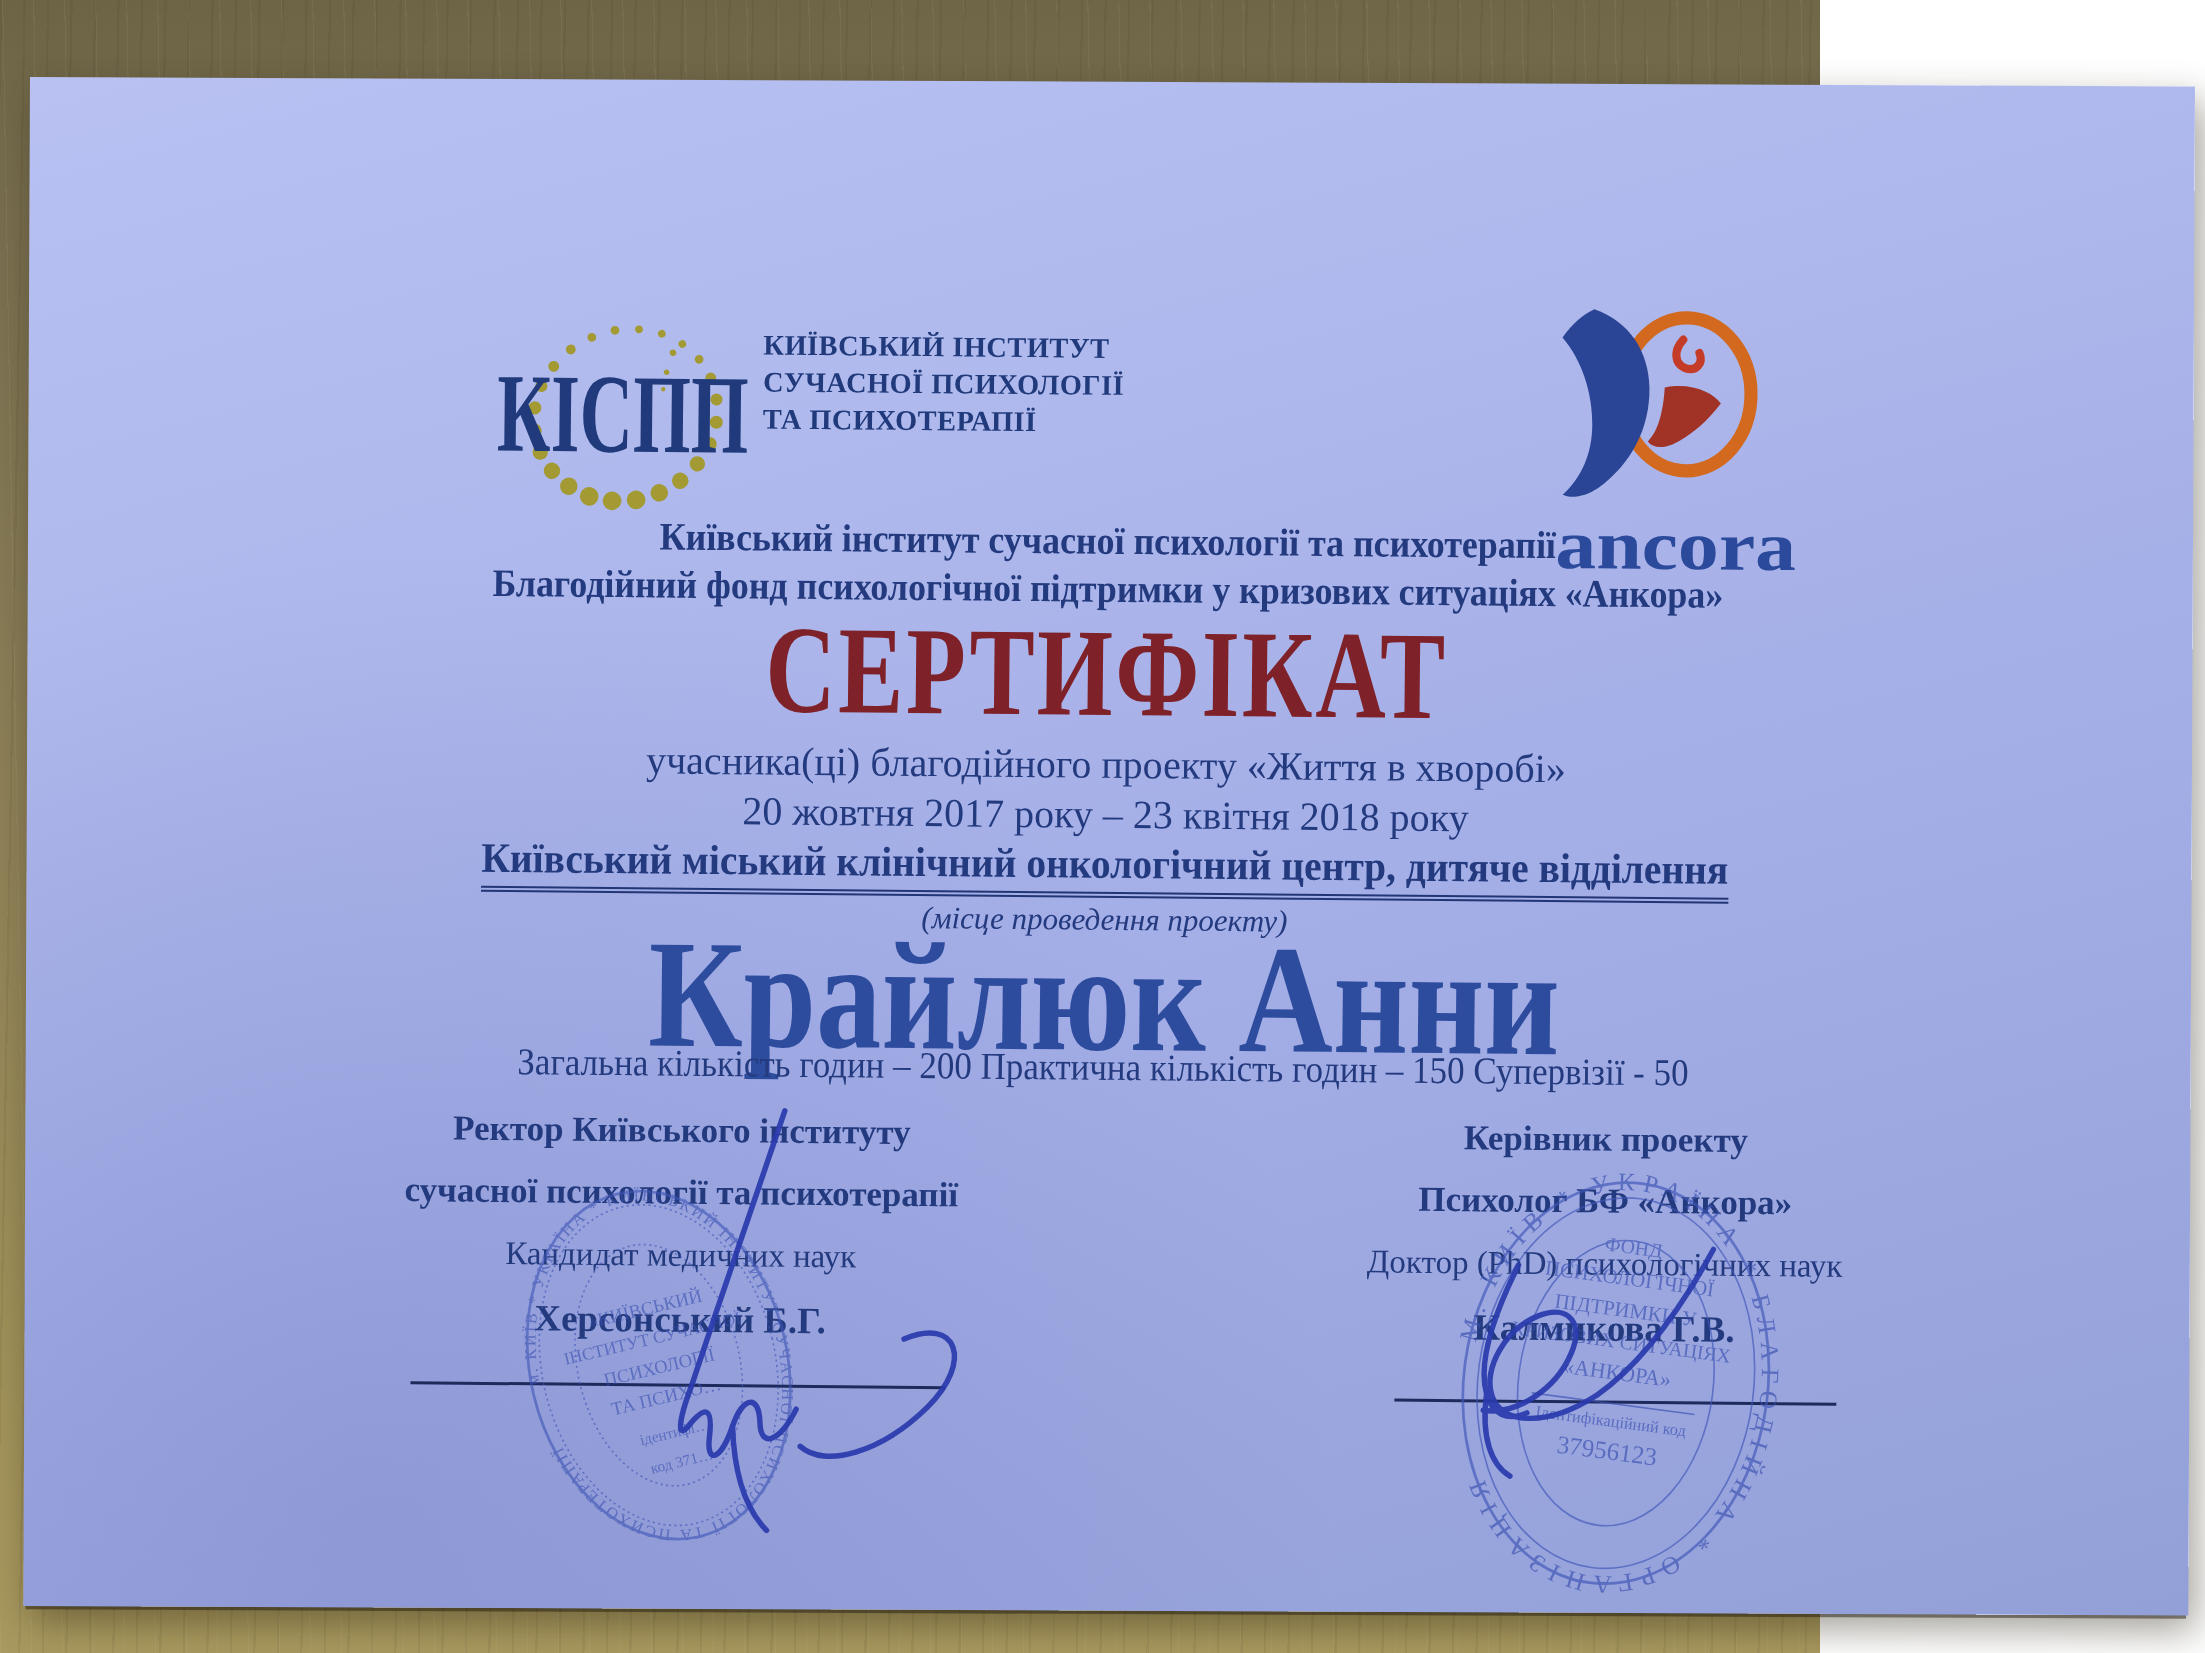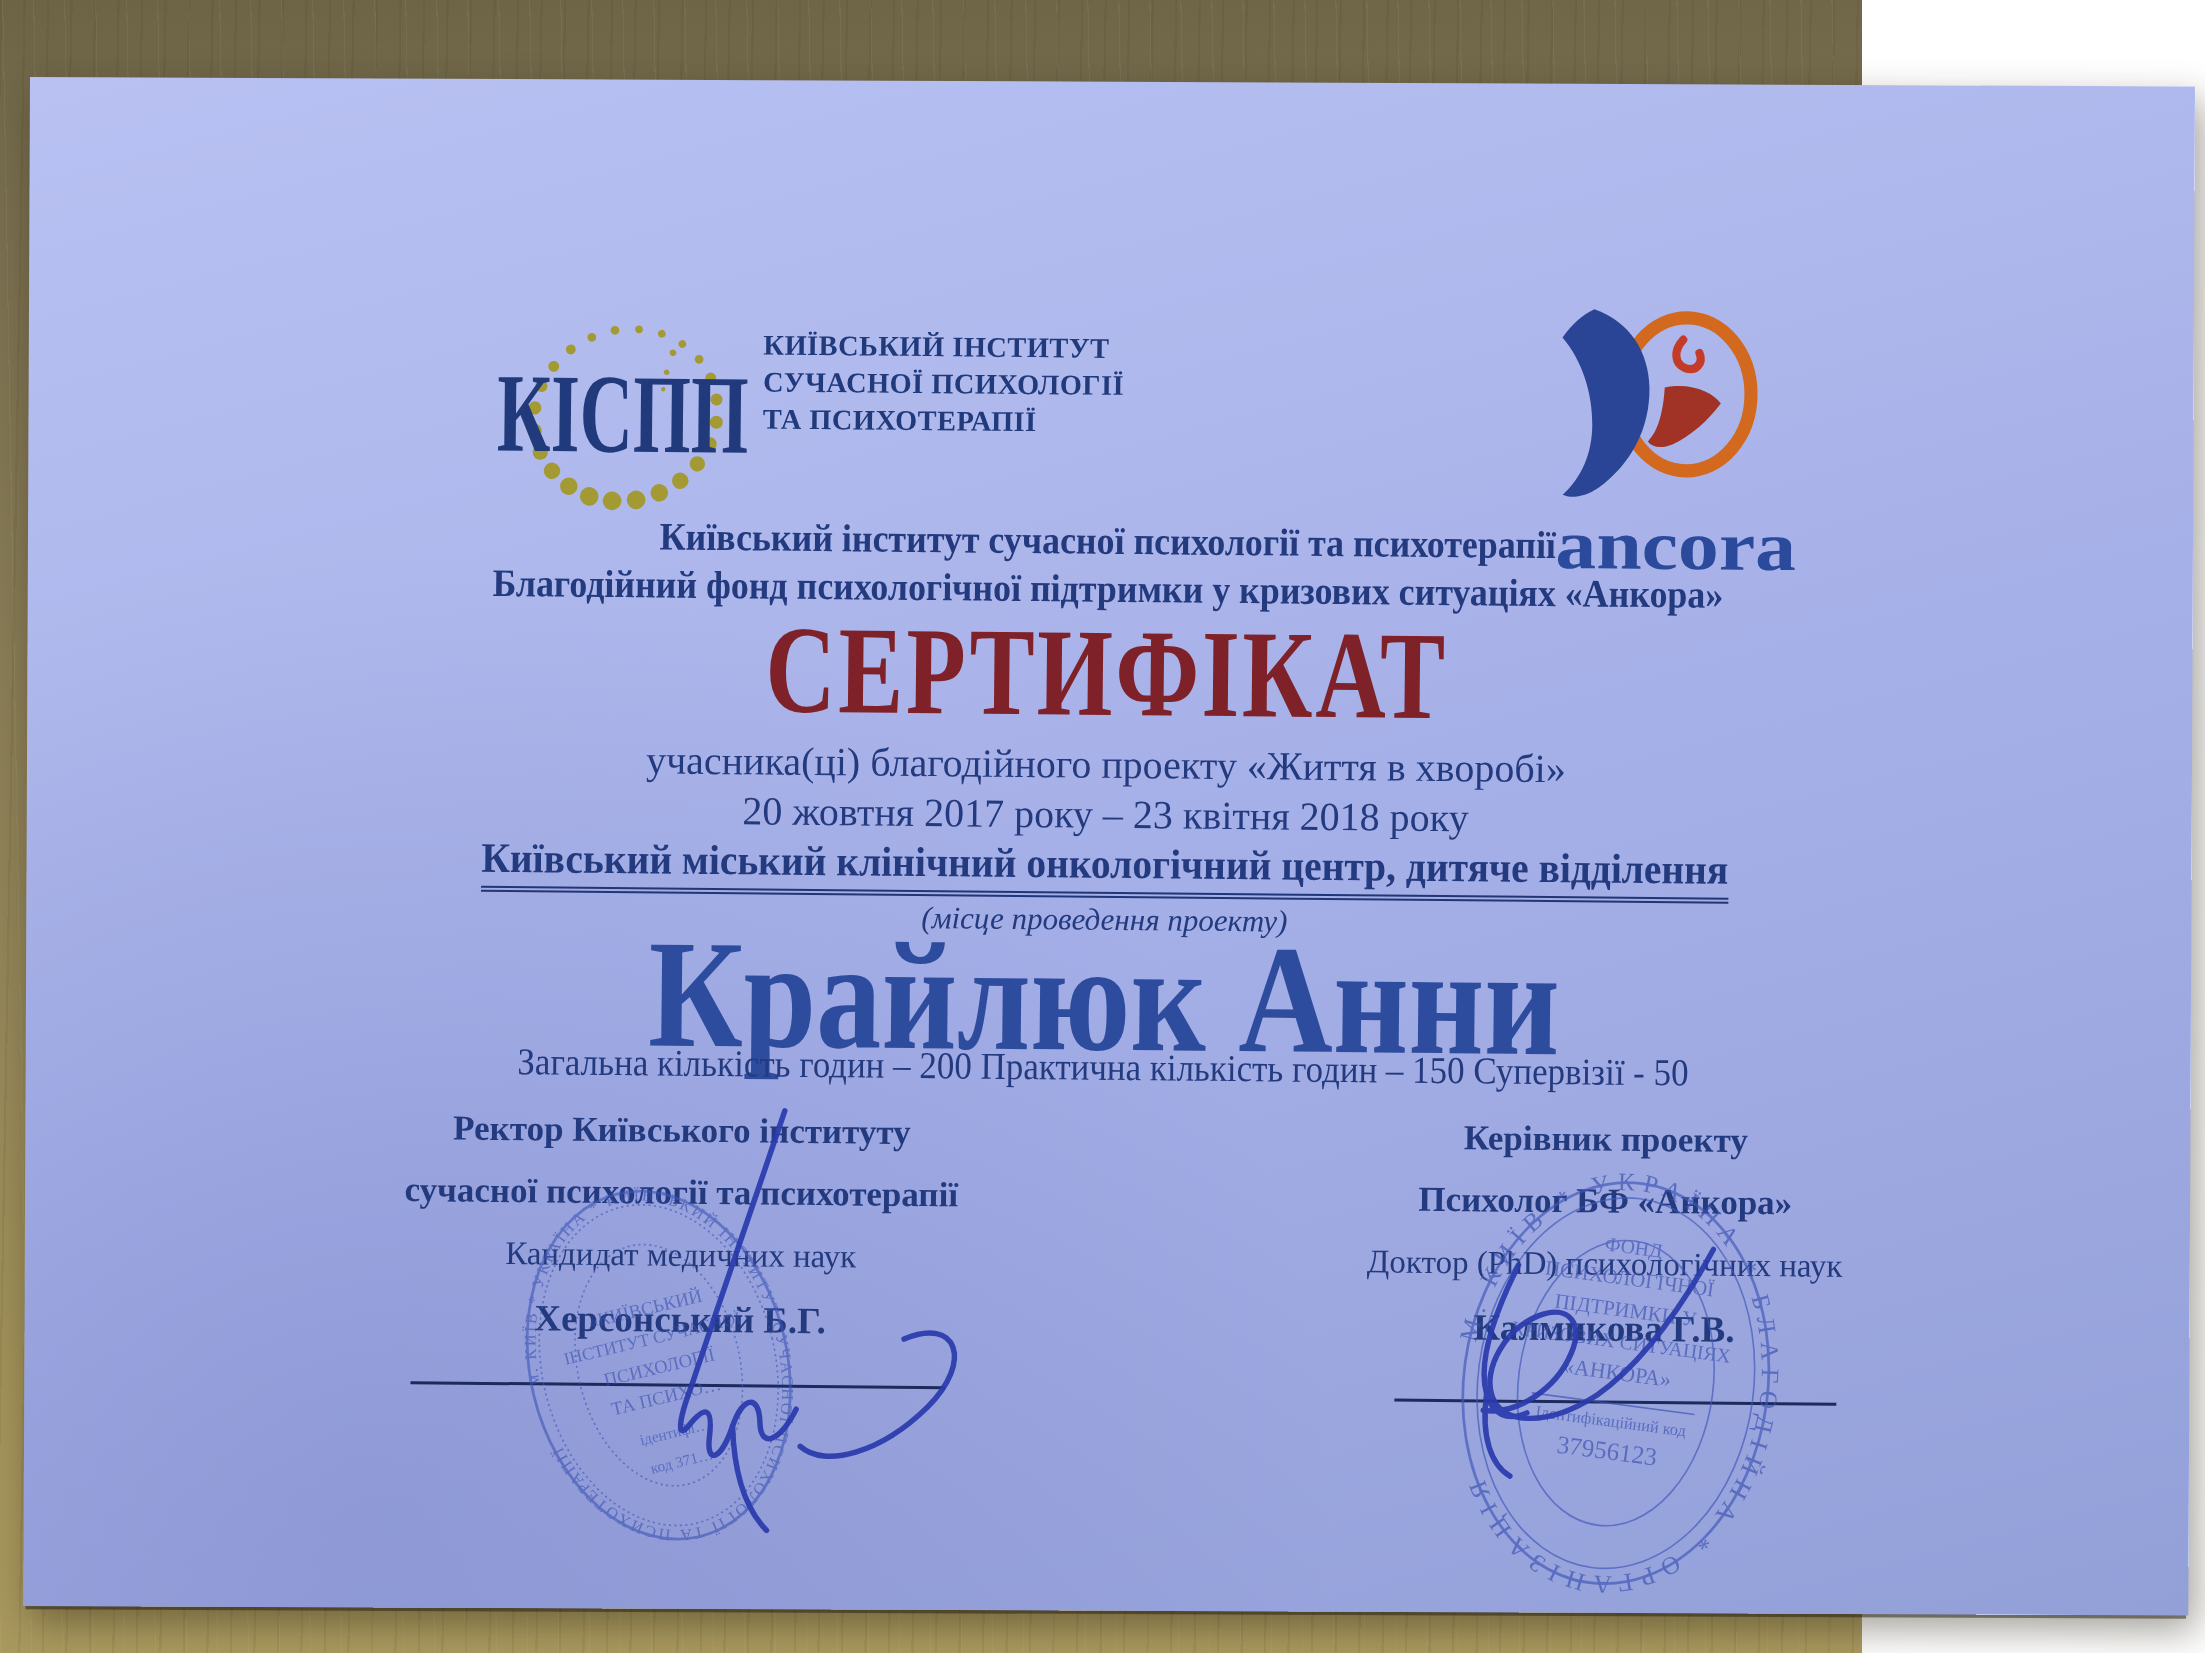--- a/index.html
+++ b/index.html
@@ -1,21 +1,21 @@
 <!DOCTYPE html>
 <html style="font-size:8.8px"><head>
 <meta charset="utf-8">
 <style>
   html,body{margin:0;padding:0;}
   body{width:2205px;height:1654px;overflow:hidden;font-family:"Liberation Serif",serif;}
   .photo{position:relative;width:1820px;height:1654px;
     background:
       repeating-linear-gradient(91deg, rgba(40,32,14,0.07) 0 2.2px, rgba(0,0,0,0) 2.2px 23.5px),
       repeating-linear-gradient(89deg, rgba(255,255,240,0.05) 0 1.1px, rgba(0,0,0,0) 1.1px 31px),
-      linear-gradient(178deg,#6d6446 0%,#776d4e 12%,#867a55 34%,#948659 58%,#a09159 78%,#ab9b60 100%); padding-left: 42px;}
+      linear-gradient(178deg,#6d6446 0%,#776d4e 12%,#867a55 34%,#948659 58%,#a09159 78%,#ab9b60 100%);}
   .paper{position:absolute;left:30px;top:77px;width:2165px;height:1529px;
     transform:rotate(0.25deg);transform-origin:top left;
     background:
       radial-gradient(circle at 16% 94%, rgba(60,72,150,0.16), rgba(0,0,0,0) 42%),
       linear-gradient(165deg,#b8c1f2 0%,#aeb8ec 30%,#a4aee7 55%,#9ba6df 80%,#93a0d8 100%);
     box-shadow:0 5.5px 0 -2.2px rgba(35,30,15,0.5), 7.7px 15.3px 38px rgba(35,28,12,0.42);}
   .content{position:absolute;inset:0;transform:rotate(0.3deg);transform-origin:40% 0;color:#233a7e;}
   .line{position:absolute;left:0;width:100%;text-align:center;white-space:nowrap;}
   .sq92{display:inline-block;transform:scaleX(0.92);transform-origin:center;}
   .h1{top:435px;font-size:39px;font-weight:bold;}

